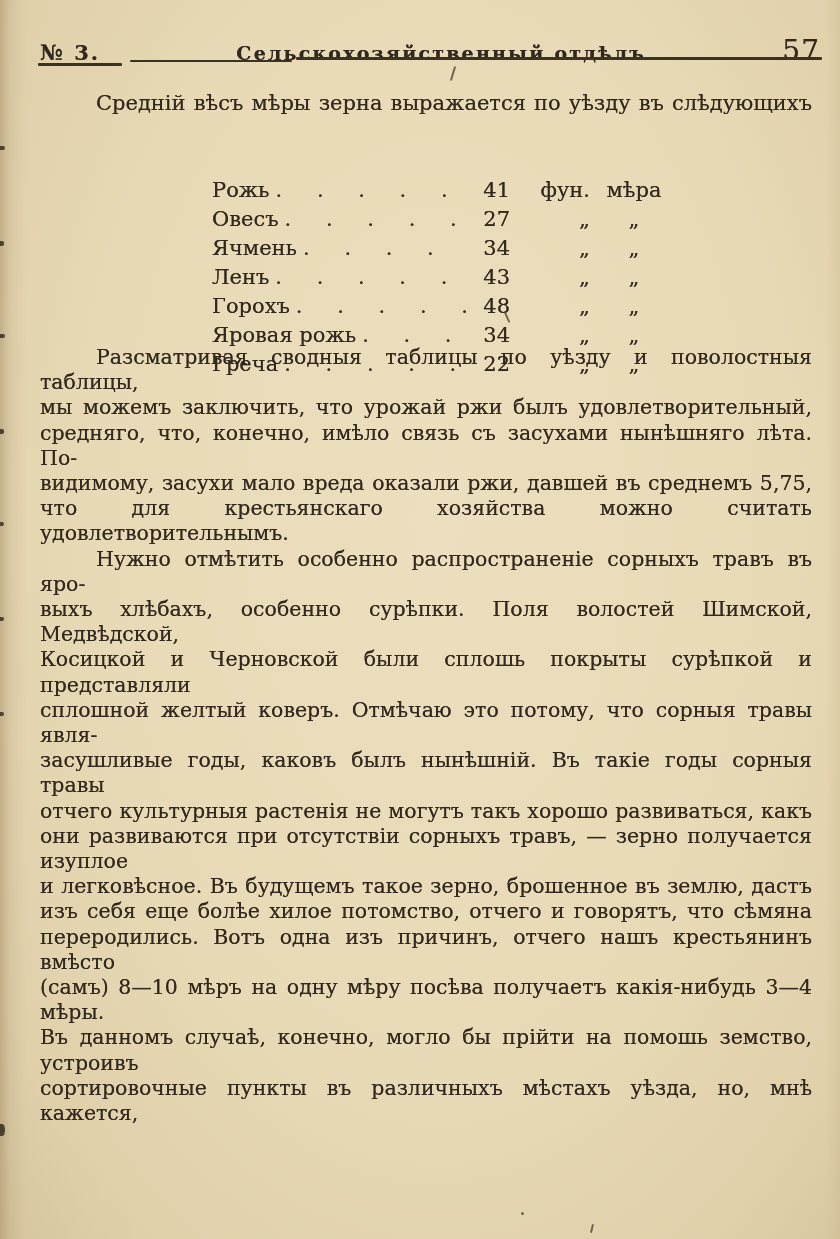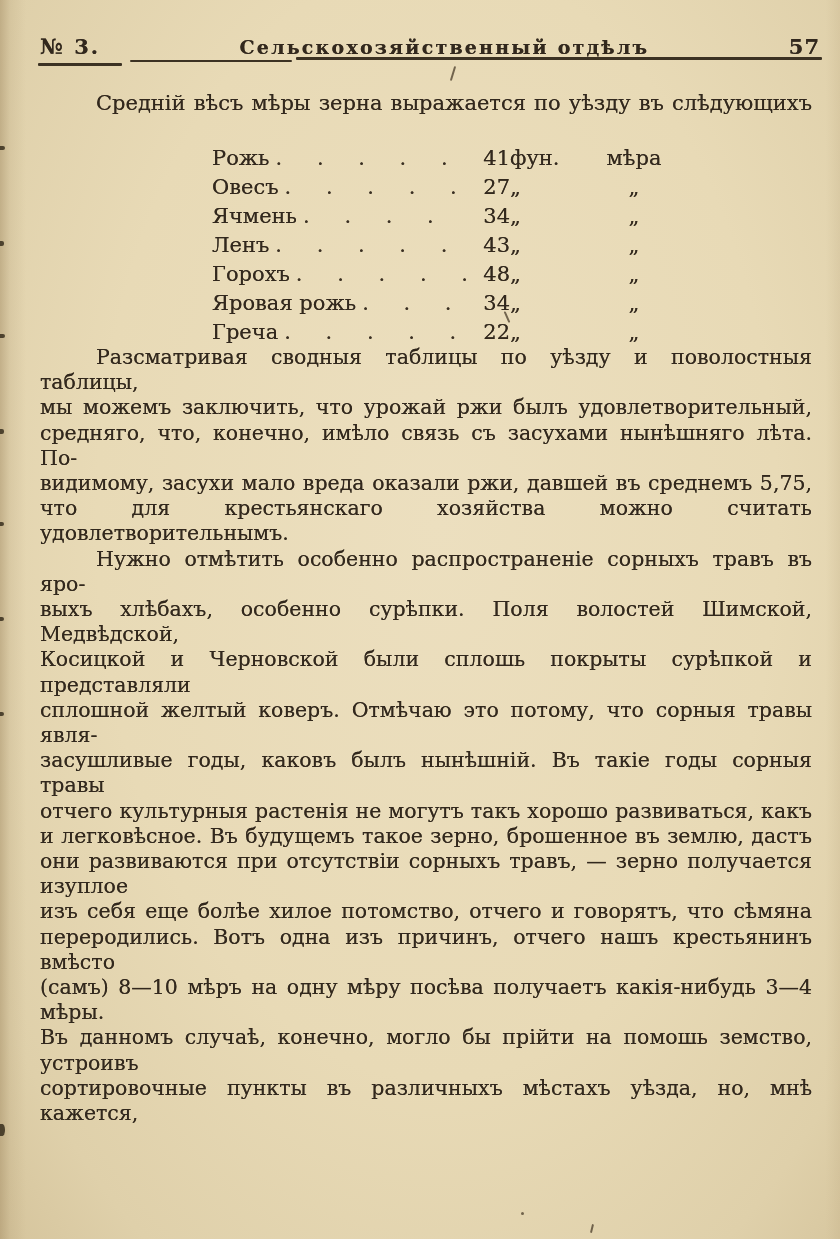--- a/index.html
+++ b/index.html
@@ -9,36 +9,36 @@
     background:
       linear-gradient(90deg, rgba(168,146,106,.55) 0px, rgba(168,146,106,.18) 10px, rgba(168,146,106,0) 26px),
       linear-gradient(270deg, rgba(190,170,130,.25) 0px, rgba(190,170,130,0) 14px),
       radial-gradient(ellipse at 52% 42%, #ecdfbf 0%, #e8dab6 55%, #dfd0aa 85%, #d5c49c 100%);
     text-shadow:0 0 .5px rgba(50,40,28,.75);}
   
   .hdr{position:absolute;top:34px;left:40px;right:20px;height:26px;
        display:flex;align-items:baseline;justify-content:space-between;}
   .issue{font-weight:bold;font-size:21px;letter-spacing:2px;}
   .title{font-weight:bold;font-size:19px;letter-spacing:2.2px;}
-  .pgnum{font-weight:bold;font-size:21px;letter-spacing:1px;}
+  .pgnum{font-weight:normal;font-size:28px;letter-spacing:1px;}
   .rule-seg{position:absolute;background:#3c3223;border-radius:1px;}
   .rs1{left:38px;top:63px;width:84px;height:3px;}
   .rs2{left:130px;top:60px;width:162px;height:2px;}
   .rs3{left:296px;top:57px;width:526px;height:2.5px;}
   
   .intro{position:absolute;top:88px;left:40px;width:772px;
          font-size:21px;line-height:31px;}
   
   .grains{position:absolute;top:146px;left:212px;width:466px;font-size:21px;}
   .grain-row{display:flex;align-items:baseline;height:29px;}
   .g-name{white-space:nowrap;}
   .g-leader{flex:1;overflow:hidden;white-space:nowrap;padding:0 6px;}
   .g-leader::after{content:". . . . . . . . . . . . . . . . . .";letter-spacing:14px;color:#3a2f22;}
   .g-val{width:42px;text-align:right;}
-  .g-u1{width:80px;text-align:left;}
+  .g-u1{width:80px;text-align:right;margin-top:32px;}
   .g-u2{width:88px;text-align:center;}
   
   .bodytext{position:absolute;top:345px;left:40px;width:772px;
             font-size:20.5px;line-height:25.2px;}
   .tline{text-align:justify;text-align-last:justify;white-space:normal;}
   .tline.last{text-align-last:left;}
   .tline.indent{text-indent:56px;}
   .intro .tline{line-height:31px;}
   
   .mark{position:absolute;background:#4a3c29;opacity:.75;border-radius:2px;}
@@ -134,22 +134,22 @@
         <div class="tline">видимому, засухи мало вреда оказали ржи, давшей въ среднемъ 5,75,</div>
         <div class="tline last">что для крестьянскаго хозяйства можно считать удовлетворительнымъ.</div>
       </div>
       <div>
         <div class="tline indent">Нужно отмѣтить особенно распространеніе сорныхъ травъ въ яро-</div>
         <div class="tline">выхъ хлѣбахъ, особенно сурѣпки. Поля волостей Шимской, Медвѣдской,</div>
         <div class="tline">Косицкой и Черновской были сплошь покрыты сурѣпкой и представляли</div>
         <div class="tline">сплошной желтый коверъ. Отмѣчаю это потому, что сорныя травы явля-</div>
         <div class="tline">засушливые годы, каковъ былъ нынѣшній. Въ такіе годы сорныя травы</div>
         <div class="tline">отчего культурныя растенія не могутъ такъ хорошо развиваться, какъ</div>
+        <div class="tline">они развиваются при отсутствіи сорныхъ травъ, — зерно получается изуплое</div>
         <div class="tline">и легковѣсное. Въ будущемъ такое зерно, брошенное въ землю, дастъ</div>
-        <div class="tline">они развиваются при отсутствіи сорныхъ травъ, — зерно получается изуплое</div>
         <div class="tline">изъ себя еще болѣе хилое потомство, отчего и говорятъ, что сѣмяна</div>
         <div class="tline">переродились. Вотъ одна изъ причинъ, отчего нашъ крестьянинъ вмѣсто</div>
         <div class="tline">(самъ) 8—10 мѣръ на одну мѣру посѣва получаетъ какія-нибудь 3—4 мѣры.</div>
         <div class="tline">Въ данномъ случаѣ, конечно, могло бы прійти на помошь земство, устроивъ</div>
         <div class="tline">сортировочные пункты въ различныхъ мѣстахъ уѣзда, но, мнѣ кажется,</div>
       </div>
     </div>
 
   <div class="mark m-sl1"></div>
   <div class="mark m-sl2"></div>

